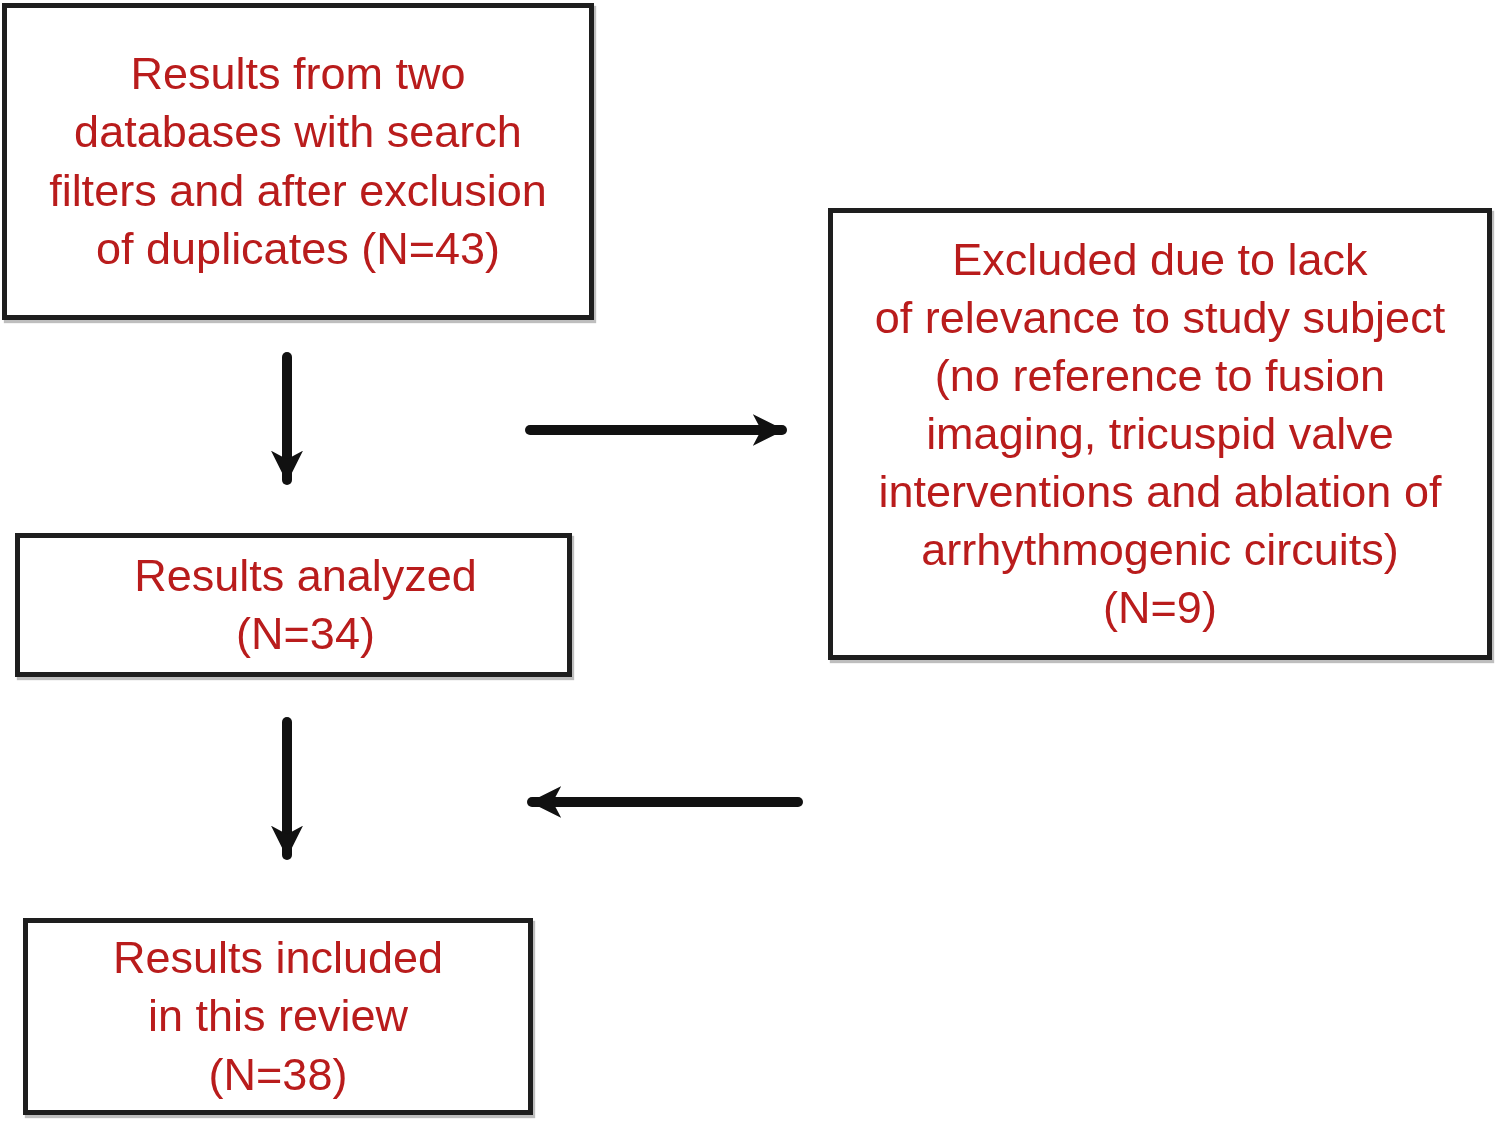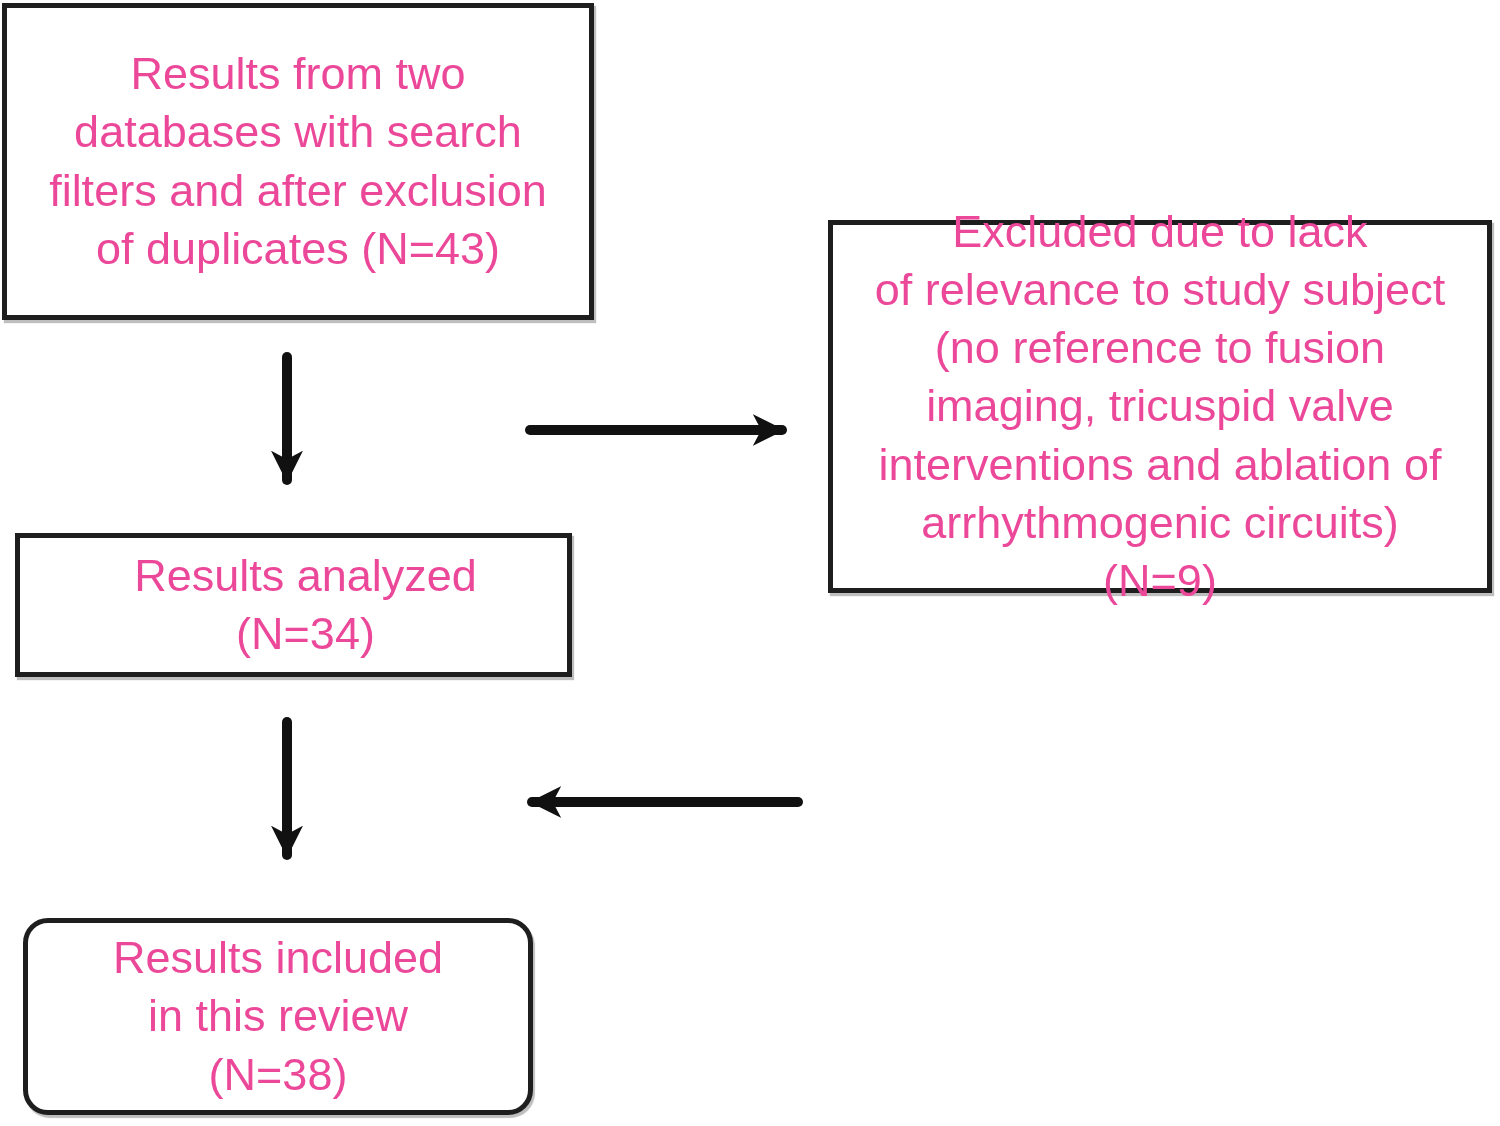--- a/index.html
+++ b/index.html
@@ -23,29 +23,29 @@
     display: flex;
     align-items: center;
     justify-content: center;
     box-shadow: 2px 3px 1px rgba(110,110,110,0.45);
   }
   .box-text {
     white-space: pre-line;
     text-align: center;
     font-size: 45px;
     line-height: 1.29;
-    color: #ec4899;
+    color: #b91c1c;
     letter-spacing: 0px;
   }
   
   .box-source   { left: 2px;   top: 3px;   width: 592px; height: 317px; }
-  .box-excluded { left: 828px; top: 220px; width: 664px; height: 373px; }
+  .box-excluded { left: 828px; top: 208px; width: 664px; height: 452px; }
   .box-analyzed { left: 15px;  top: 533px; width: 557px; height: 144px; padding-left: 24px; }
   .box-included { left: 823px; top: 695px; width: 572px; height: 205px; }
-  .box-final    { left: 23px;  top: 918px; width: 510px; height: 197px; border-radius: 25px; }
+  .box-final    { left: 23px;  top: 918px; width: 510px; height: 197px; }
 
   .arrows-layer {
     position: absolute;
     left: 0; top: 0;
     width: 1500px;
     height: 1126px;
     pointer-events: none;
   }
   .arrow-shaft {
     stroke: #111111;

